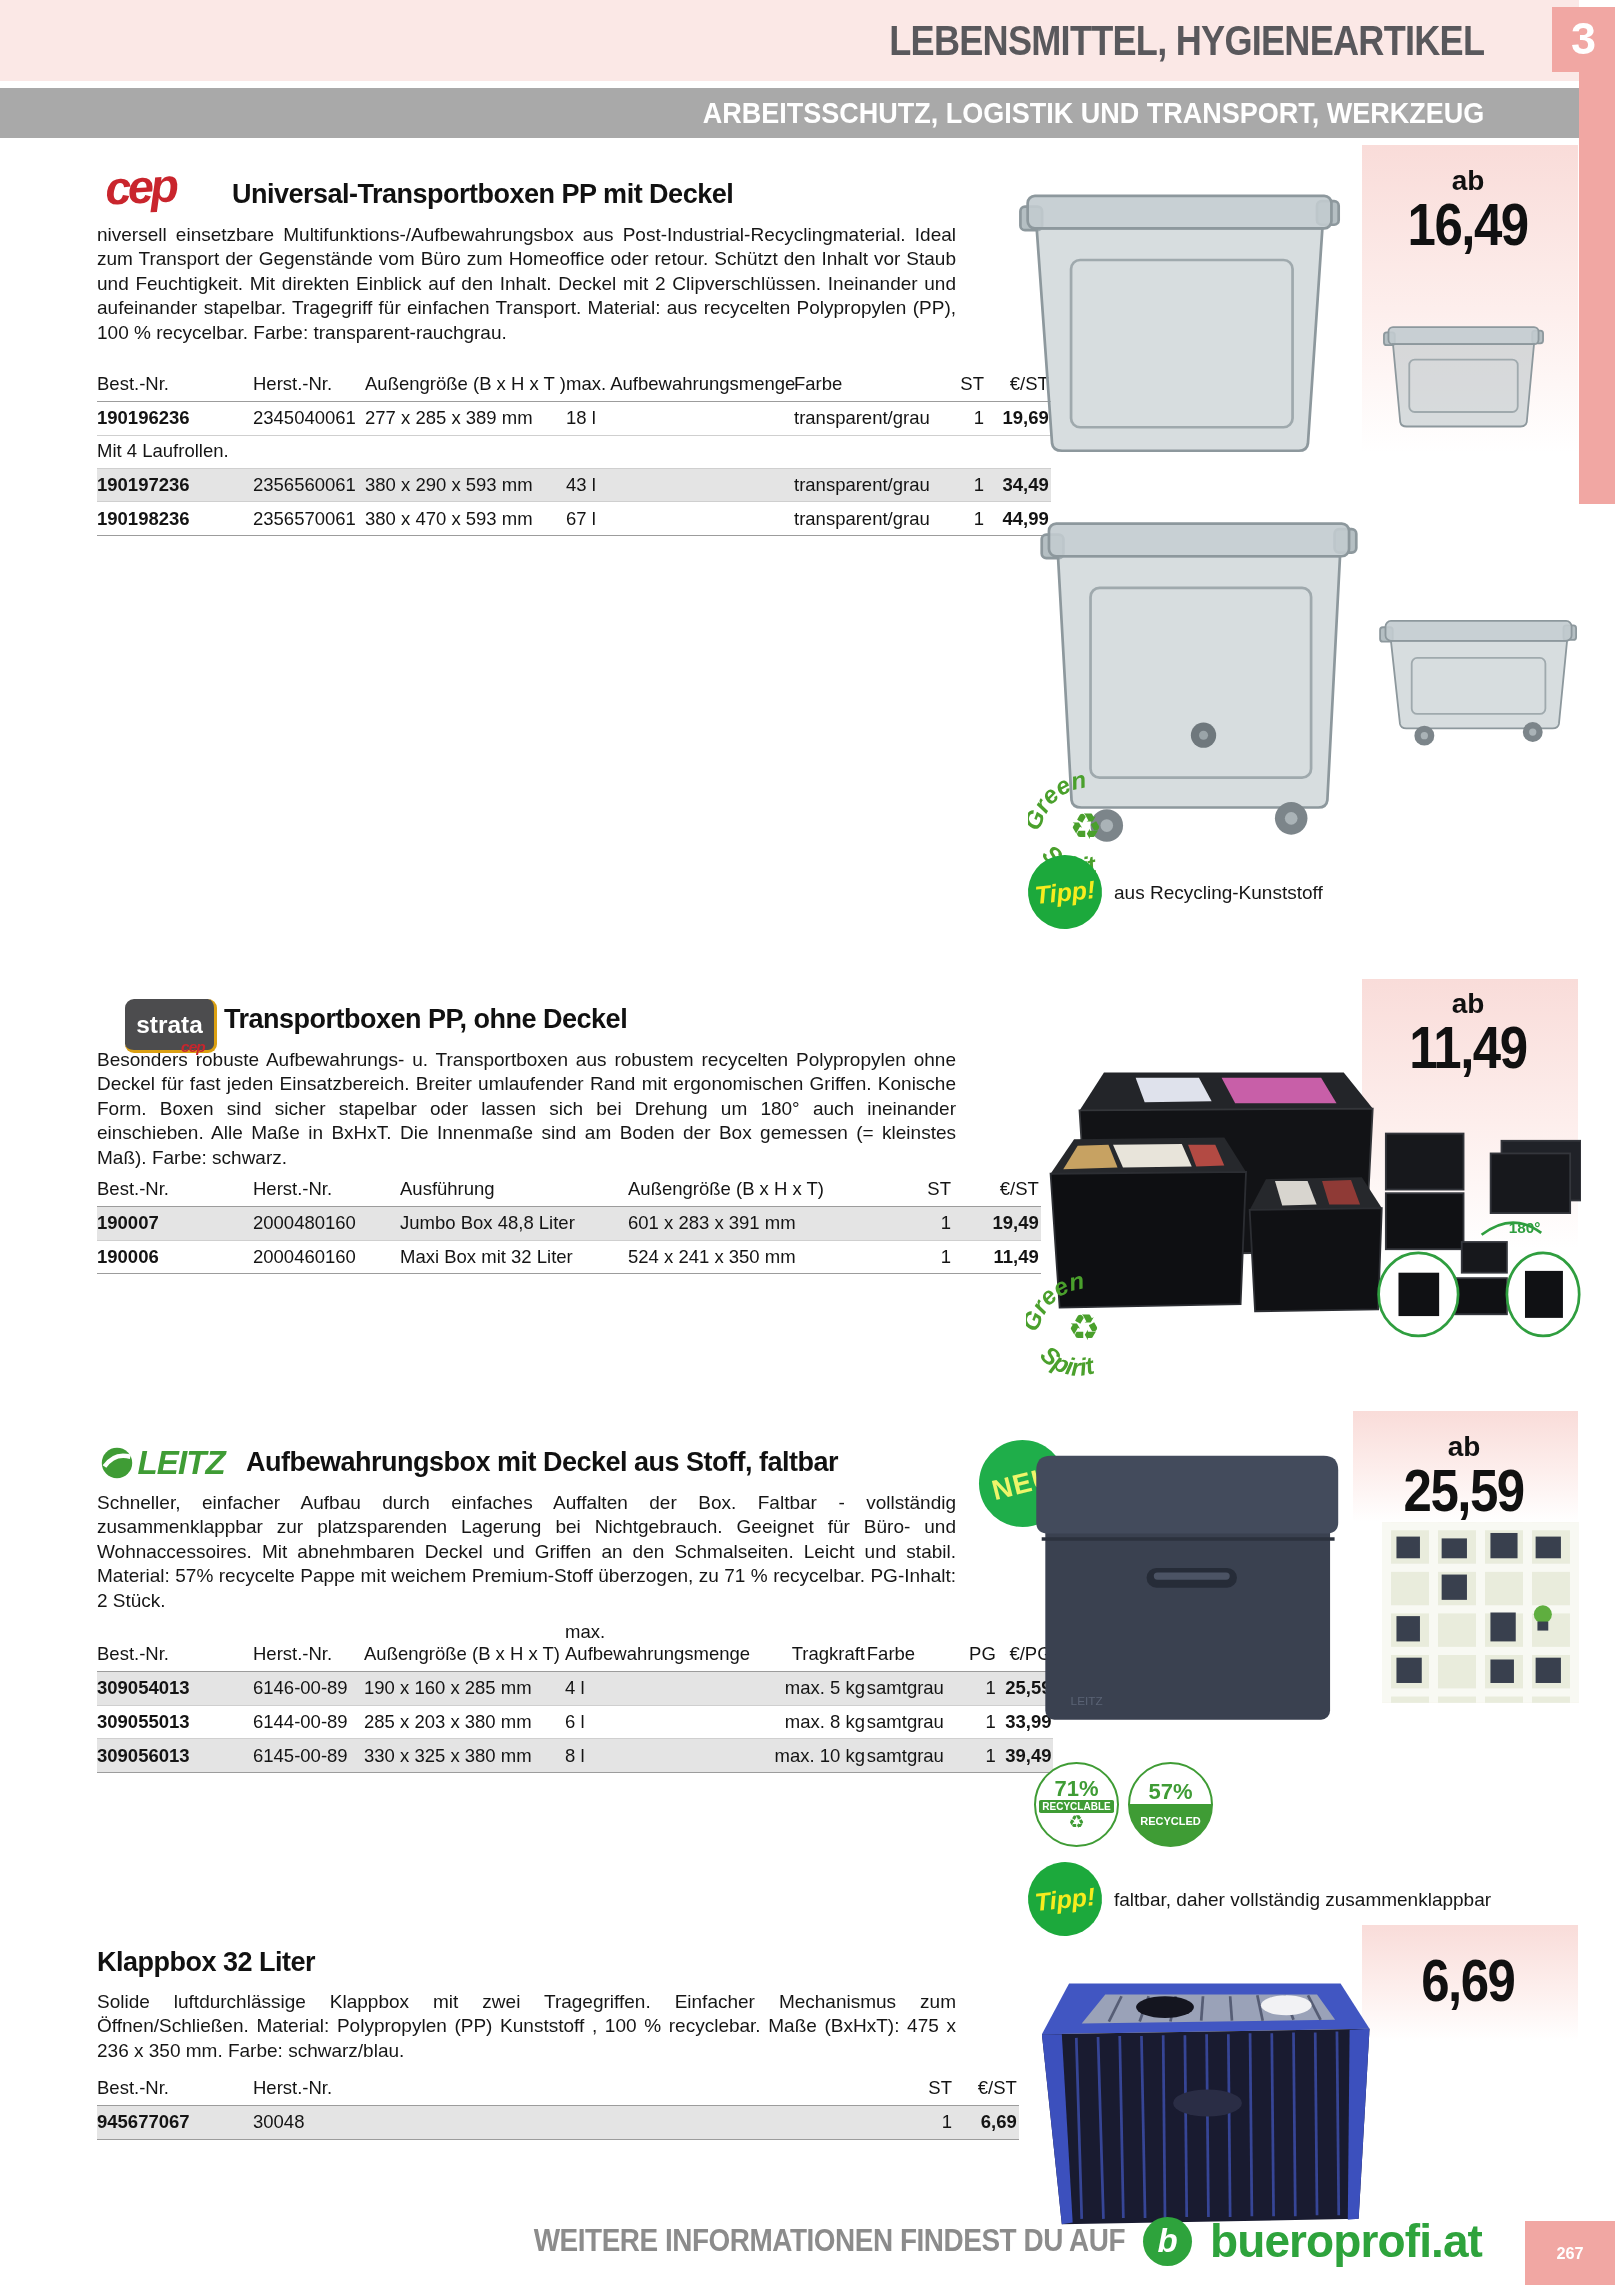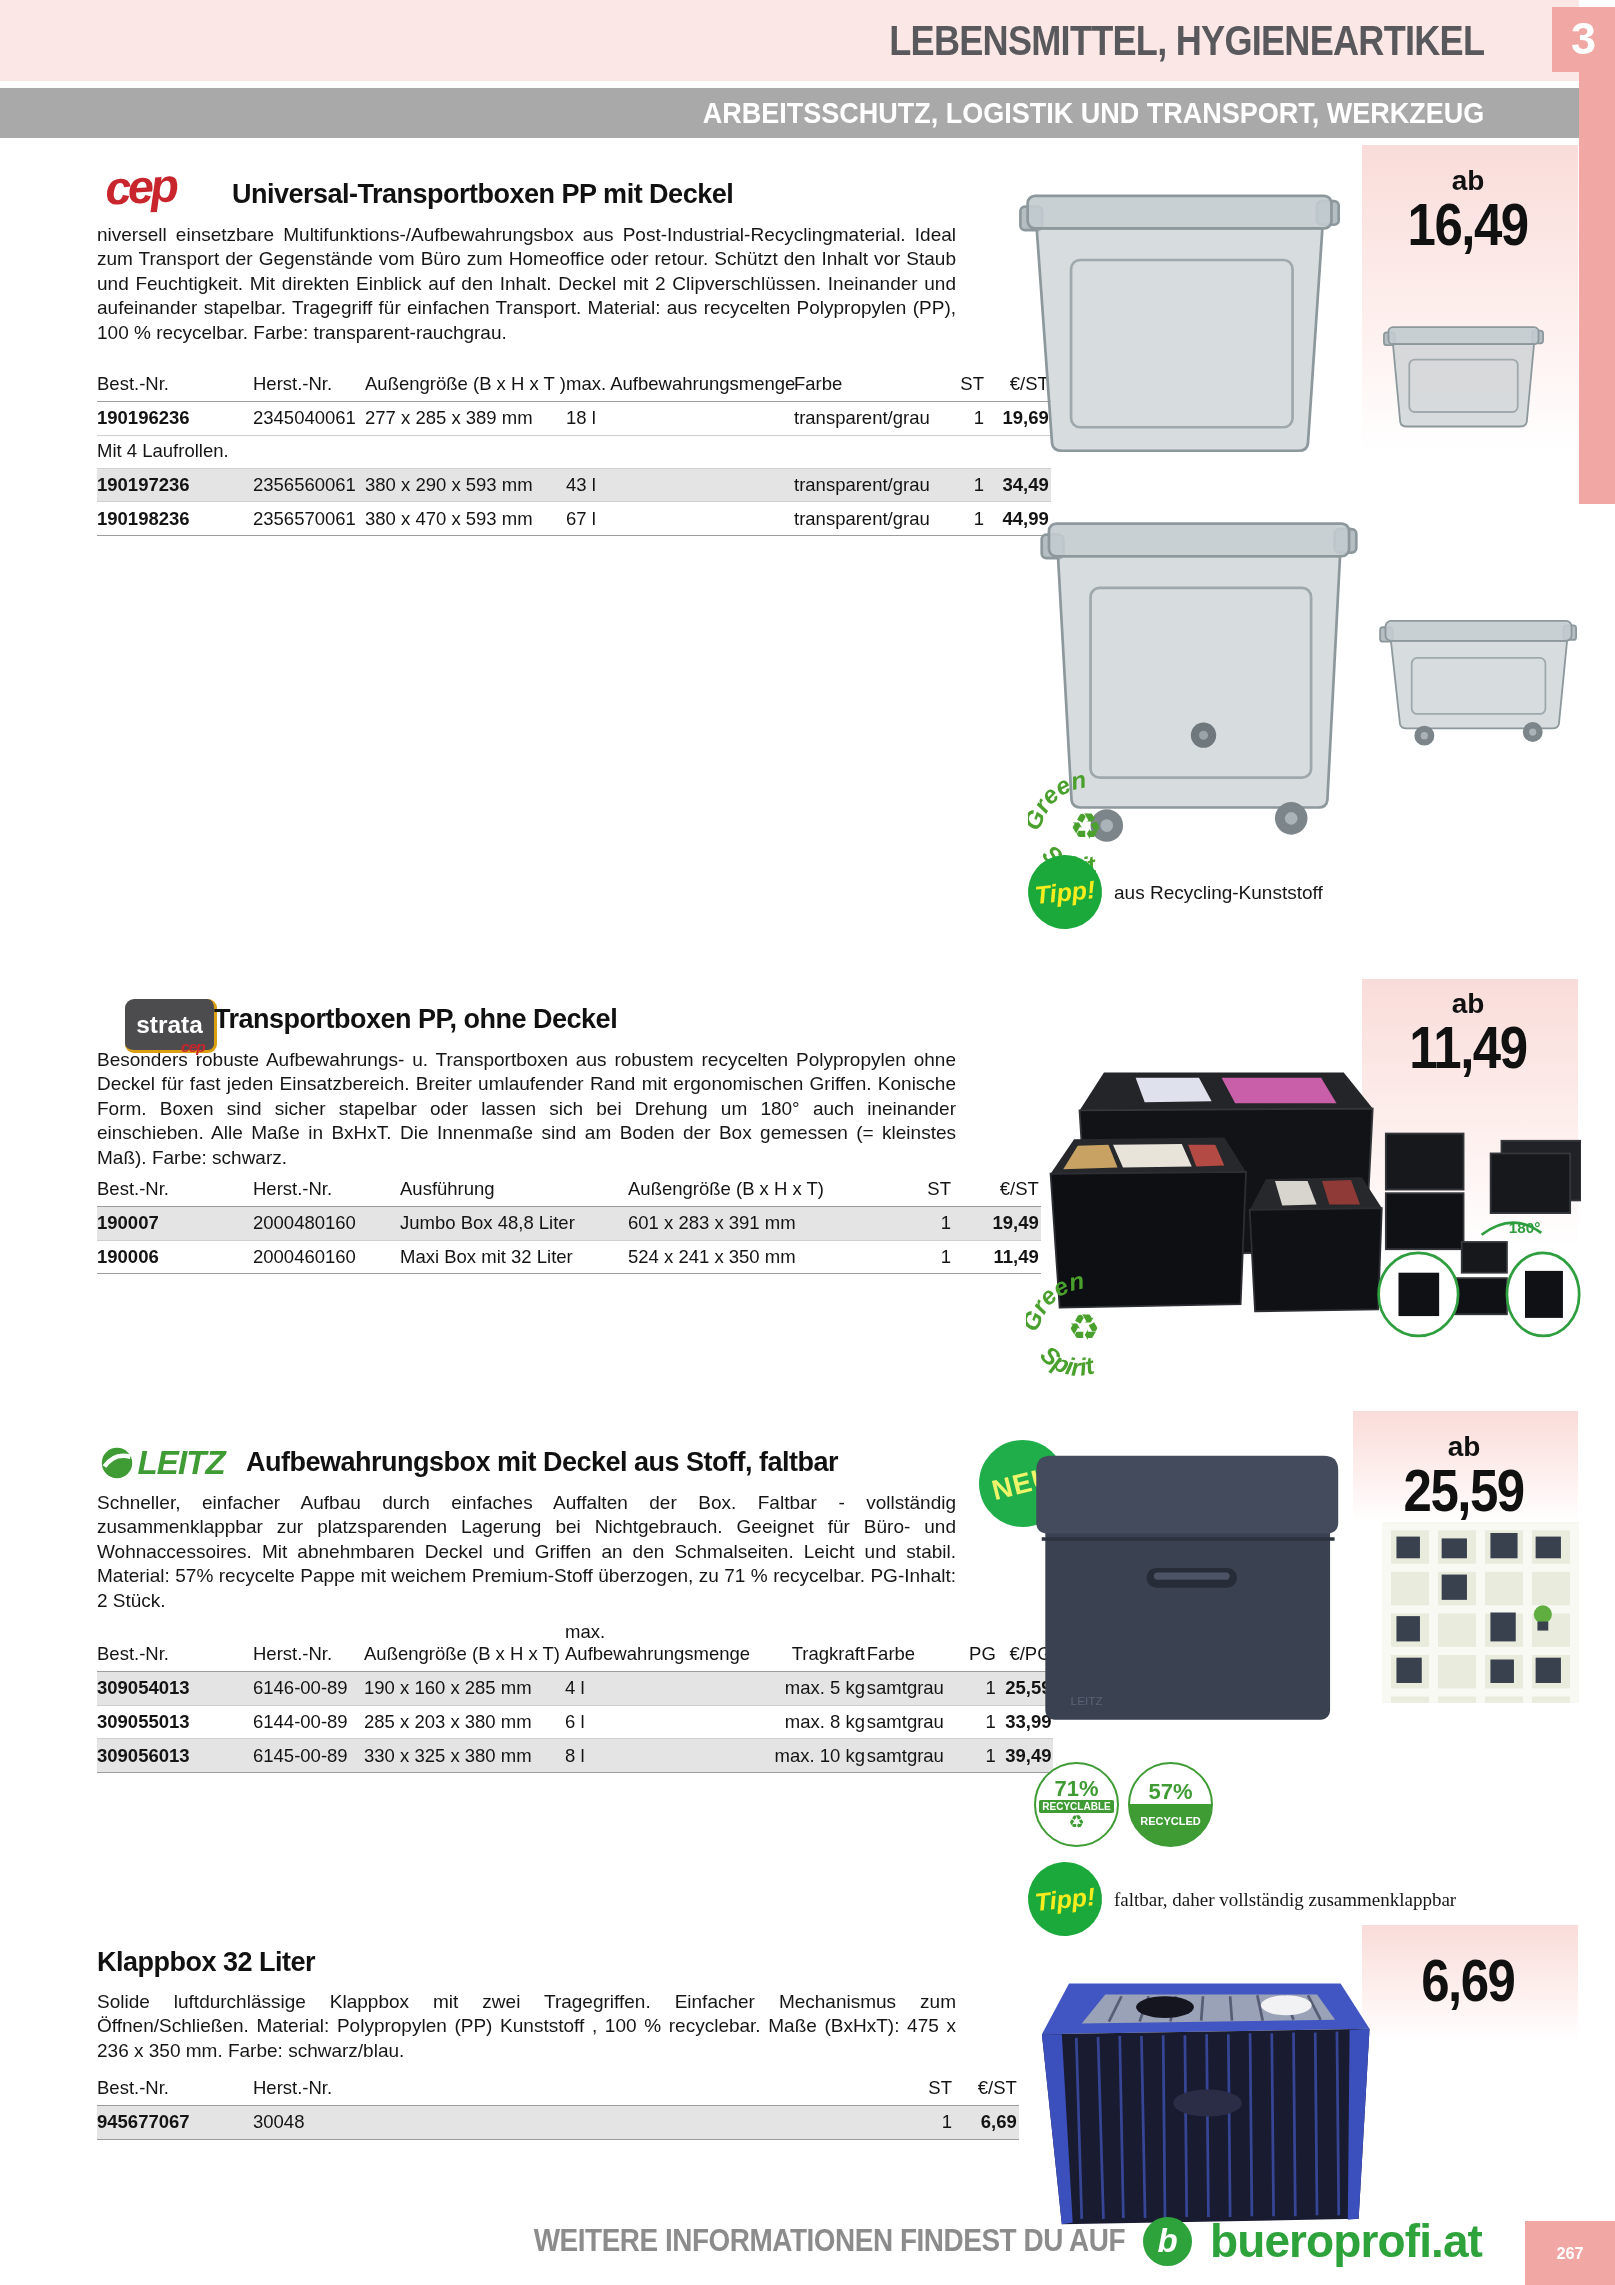--- a/index.html
+++ b/index.html
@@ -193,21 +193,21 @@
       <textPath href="#gsa1">Green</textPath></text>
     <text font-size="27" font-weight="bold" font-style="italic" fill="#4aa02c">
       <textPath href="#gsb1">Spirit</textPath></text>
     <text x="46" y="80" font-size="40" fill="#4aa02c">♻</text>
   </svg>
   <div class="abs badge-circle tipp" style="left:1028px;top:855px;">Tipp!</div>
   <div class="abs tip-text" style="left:1114px;top:882px;">aus Recycling-Kunststoff</div>
 
   <div class="abs strata-box" style="left:125px;top:982px;">strata</div>
   <div class="abs strata-sub" style="left:181px;top:1038px;">cep</div>
-  <div class="abs sec-title" style="left:214px;top:1004px;">Transportboxen PP, ohne Deckel</div>
+  <div class="abs sec-title" style="left:224px;top:1004px;">Transportboxen PP, ohne Deckel</div>
   <div class="abs desc" style="left:97px;top:1048px;">Besonders robuste Aufbewahrungs- u. Transportboxen aus robustem recycelten Polypropylen ohne Deckel für fast jeden Einsatzbereich. Breiter umlaufender Rand mit ergonomischen Griffen. Konische Form. Boxen sind sicher stapelbar oder lassen sich bei Drehung um 180° auch ineinander einschieben. Alle Maße in BxHxT. Die Innenmaße sind am Boden der Box gemessen (= kleinstes Maß). Farbe: schwarz.</div>
   <table class="abs spec" style="left:97px;top:1174px;width:896px;">
       <thead>
         <tr>
           <th style="width: 145px;">Best.-Nr.</th>
           <th style="width: 136px;">Herst.-Nr.</th>
           <th style="width: 217px;">Ausführung</th>
           <th style="width: 226px;">Außengröße (B x H x T)</th>
           <th class="r" style="width: 86px;">ST</th>
           <th class="r" style="width: 86px;">€/ST</th>
@@ -386,21 +386,21 @@
     <span class="num">71%</span>
     <span class="lab">RECYCLABLE</span>
     <span class="rec">♻</span>
   </div>
   <div class="abs badge-circle pct pct57" style="left:1128px;top:1762px;">
     <span class="num">57%</span>
     <span class="lab" style="color:#fff;margin-top:11px;">RECYCLED</span>
   </div>
 
   <div class="abs badge-circle tipp" style="left:1028px;top:1862px;">Tipp!</div>
-  <div class="abs tip-text" style="left:1114px;top:1889px;font-family:Liberation Serif, serif;">faltbar, daher vollständig zusammenklappbar</div>
+  <div class="abs tip-text" style="left:1114px;top:1889px;">faltbar, daher vollständig zusammenklappbar</div>
 
   <div class="abs sec-title" style="left:97px;top:1947px;">Klappbox 32 Liter</div>
   <div class="abs desc" style="left:97px;top:1990px;">Solide luftdurchlässige Klappbox mit zwei Tragegriffen. Einfacher Mechanismus zum Öffnen/Schließen. Material: Polypropylen (PP) Kunststoff , 100 % recyclebar. Maße (BxHxT): 475 x 236 x 350 mm. Farbe: schwarz/blau.</div>
   <table class="abs spec" style="left:97px;top:2073px;width:896px;">
       <thead>
         <tr>
           <th style="width: 145px;">Best.-Nr.</th>
           <th style="width: 389px;">Herst.-Nr.</th>
           <th class="r" style="width: 299px;">ST</th>
           <th class="r" style="width: 63px;">€/ST</th>

